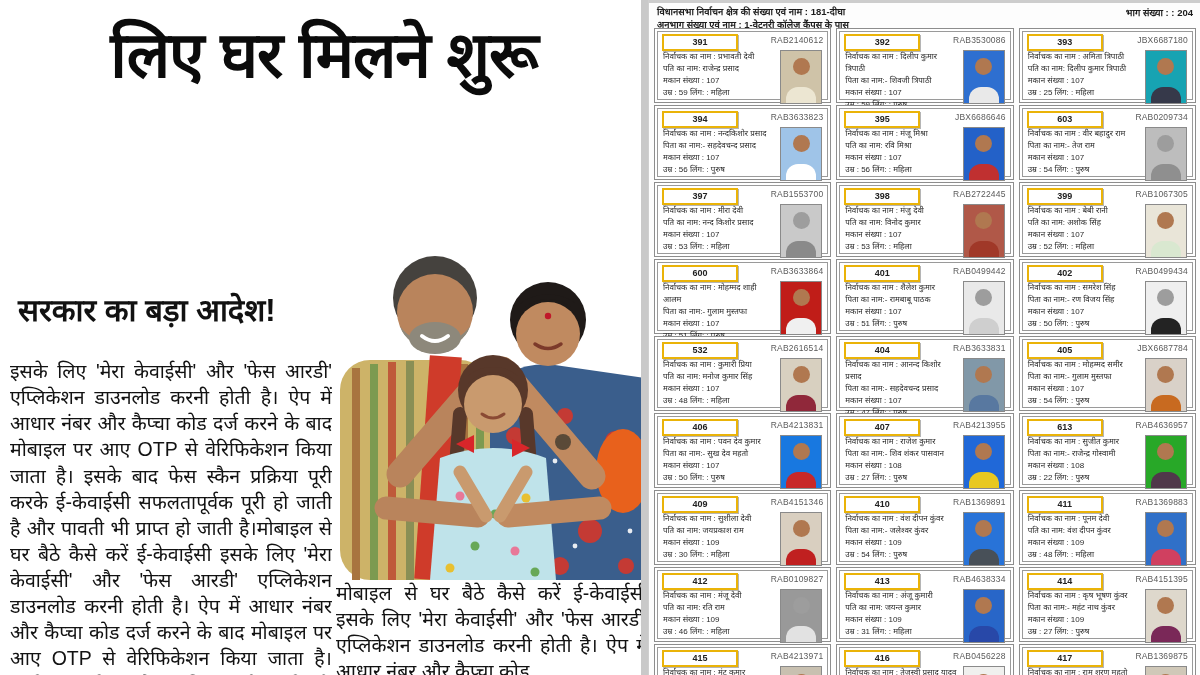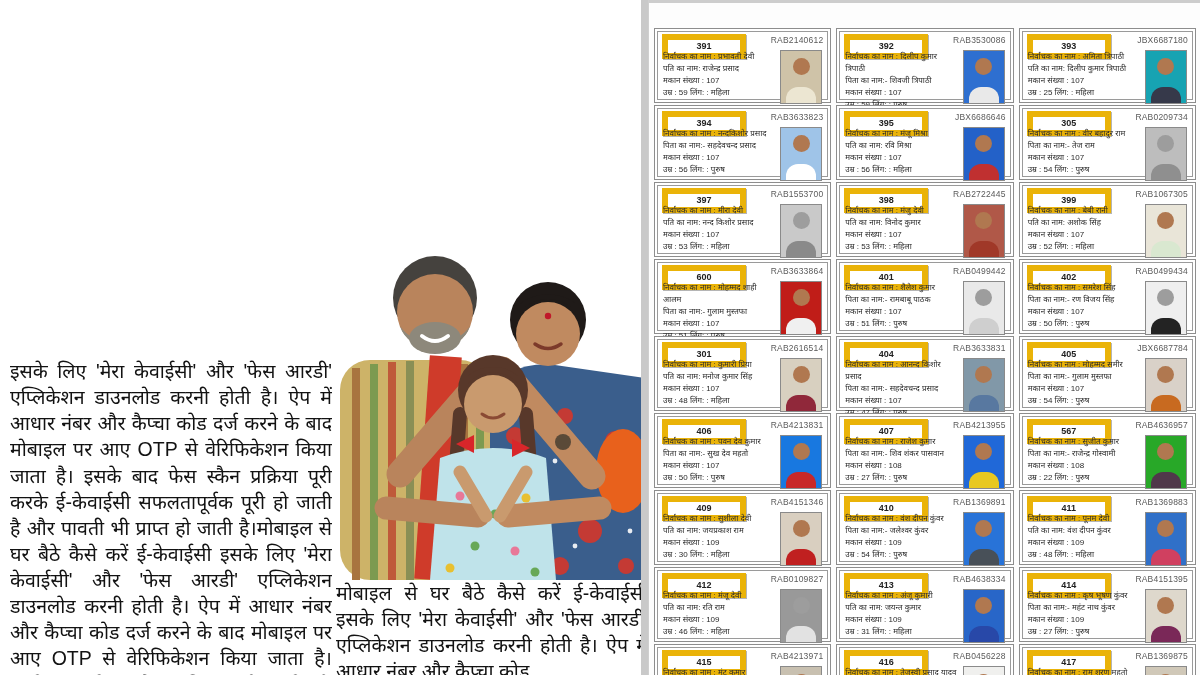--- a/index.html
+++ b/index.html
@@ -49,21 +49,21 @@
   .voter-card{
     border:1px solid #8d8d8d;background:#fff;padding:2px;box-sizing:border-box;
     position:relative;
   }
   .voter-card-inner{
     border:1px solid #9a9a9a;width:100%;height:100%;box-sizing:border-box;
     position:relative;background:#fff;
   }
   .serial-box{
     position:absolute;top:2px;left:4px;width:72px;height:13px;
-    border:6px solid #eab308;background:#fff;box-shadow:1px 1px 0 #b5b5b5;
+    border:2px solid #eab308;background:#fff;box-shadow:1px 1px 0 #b5b5b5;
     font-size:9px;color:#222;text-align:center;line-height:13px;font-weight:bold;
   }
   .epic{
     position:absolute;top:3px;right:4px;font-size:8.5px;color:#5a5a5a;letter-spacing:.2px;
   }
   .details{
     position:absolute;top:19px;left:5px;right:52px;
     font-size:8px;line-height:1.5;color:#2a2a2a;
   }
   .vphoto{
@@ -77,21 +77,23 @@
   .vphoto .torso{
     position:absolute;left:50%;bottom:0;width:30px;height:16px;margin-left:-15px;
     border-radius:12px 12px 0 0;
   }
 </style>
 </head>
 <body>
 
 <div class="article">
   <div class="headline">
-  </div>
+    <div>लिए घर मिलने शुरू</div>
+  </div>
+  <div class="subheadline">सरकार का बड़ा आदेश!</div>
 
   <div class="bodytext col1">इसके लिए 'मेरा केवाईसी' और 'फेस आरडी' एप्लिकेशन डाउनलोड करनी होती है। ऐप में आधार नंबर और कैप्चा कोड दर्ज करने के बाद मोबाइल पर आए OTP से वेरिफिकेशन किया जाता है। इसके बाद फेस स्कैन प्रक्रिया पूरी करके ई-केवाईसी सफलतापूर्वक पूरी हो जाती है और पावती भी प्राप्त हो जाती है।मोबाइल से घर बैठे कैसे करें ई-केवाईसी इसके लिए 'मेरा केवाईसी' और 'फेस आरडी' एप्लिकेशन डाउनलोड करनी होती है। ऐप में आधार नंबर और कैप्चा कोड दर्ज करने के बाद मोबाइल पर आए OTP से वेरिफिकेशन किया जाता है। इसके बाद फेस स्कैन प्रक्रिया पूरी करके ई-केवाईसी</div>
   <div class="bodytext col2">मोबाइल से घर बैठे कैसे करें ई-केवाईसी इसके लिए 'मेरा केवाईसी' और 'फेस आरडी' एप्लिकेशन डाउनलोड करनी होती है। ऐप में आधार नंबर और कैप्चा कोड</div>
 
   <div class="photo-wrap">
     <svg width="315" height="334" viewBox="0 0 315 334" xmlns="http://www.w3.org/2000/svg">
 
       <rect x="10" y="114" width="150" height="220" rx="30" fill="#cdb368"></rect>
       <g>
         <rect x="22" y="122" width="8" height="212" fill="#a8743f"></rect>
@@ -167,20 +169,27 @@
       <line x1="130" y1="226" x2="156" y2="270" stroke="#c99a6e" stroke-width="13" stroke-linecap="round"></line>
       <line x1="196" y1="226" x2="170" y2="270" stroke="#c99a6e" stroke-width="13" stroke-linecap="round"></line>
     </svg>
   </div>
 </div>
 
 <div class="divider"></div>
 
 <div class="doc">
   <div class="doc-top-strip"></div>
+  <div class="doc-header">
+    <div class="lines">
+      <div>विधानसभा निर्वाचन क्षेत्र की संख्या एवं नाम : 181-दीघा</div>
+      <div>अनुभाग संख्या एवं नाम :  1-वेटनरी कॉलेज कैंपस के पास</div>
+    </div>
+    <div class="part">भाग संख्या : : 204</div>
+  </div>
   <div class="voter-grid">
   <div class="voter-card">
     <div class="voter-card-inner">
       <div class="serial-box">391</div>
       <div class="epic">RAB2140612</div>
       <div class="details">
         <div>निर्वाचक का नाम : प्रभावती देवी</div>
         <div>पति का नाम: राजेन्द्र प्रसाद</div>
         <div>मकान संख्या : 107</div>
         <div>उम्र : 59 लिंग: : महिला</div>
@@ -260,21 +269,21 @@
       <div class="vphoto" style="background: rgb(35, 97, 200);">
         <div class="head" style="background: rgb(176, 120, 80);"></div>
         <div class="torso" style="background: rgb(192, 48, 48);"></div>
       </div>
 
     </div>
   </div>
 
   <div class="voter-card">
     <div class="voter-card-inner">
-      <div class="serial-box">305</div>
+      <div class="serial-box">603</div>
       <div class="epic">RAB0209734</div>
       <div class="details">
         <div>निर्वाचक का नाम : वीर बहादुर राम</div>
         <div>पिता का नाम:- तेज राम</div>
         <div>मकान संख्या : 107</div>
         <div>उम्र : 54 लिंग: : पुरुष</div>
       </div>
       <div class="vphoto" style="background: rgb(189, 189, 189);">
         <div class="head" style="background: rgb(157, 157, 157);"></div>
         <div class="torso" style="background: rgb(143, 143, 143);"></div>
@@ -386,21 +395,21 @@
       <div class="vphoto" style="background: rgb(239, 239, 239);">
         <div class="head" style="background: rgb(157, 157, 157);"></div>
         <div class="torso" style="background: rgb(35, 35, 35);"></div>
       </div>
 
     </div>
   </div>
 
   <div class="voter-card">
     <div class="voter-card-inner">
-      <div class="serial-box">301</div>
+      <div class="serial-box">532</div>
       <div class="epic">RAB2616514</div>
       <div class="details">
         <div>निर्वाचक का नाम : कुमारी प्रिया</div>
         <div>पति का नाम: मनोज कुमार सिंह</div>
         <div>मकान संख्या : 107</div>
         <div>उम्र : 48 लिंग: : महिला</div>
       </div>
       <div class="vphoto" style="background: rgb(216, 208, 192);">
         <div class="head" style="background: rgb(176, 120, 80);"></div>
         <div class="torso" style="background: rgb(144, 40, 58);"></div>
@@ -476,21 +485,21 @@
       <div class="vphoto" style="background: rgb(32, 104, 216);">
         <div class="head" style="background: rgb(176, 120, 80);"></div>
         <div class="torso" style="background: rgb(232, 200, 32);"></div>
       </div>
 
     </div>
   </div>
 
   <div class="voter-card">
     <div class="voter-card-inner">
-      <div class="serial-box">567</div>
+      <div class="serial-box">613</div>
       <div class="epic">RAB4636957</div>
       <div class="details">
         <div>निर्वाचक का नाम : सुजीत कुमार</div>
         <div>पिता का नाम:- राजेन्द्र गोस्वामी</div>
         <div>मकान संख्या : 108</div>
         <div>उम्र : 22 लिंग: : पुरुष</div>
       </div>
       <div class="vphoto" style="background: rgb(40, 168, 40);">
         <div class="head" style="background: rgb(176, 120, 80);"></div>
         <div class="torso" style="background: rgb(80, 56, 74);"></div>

